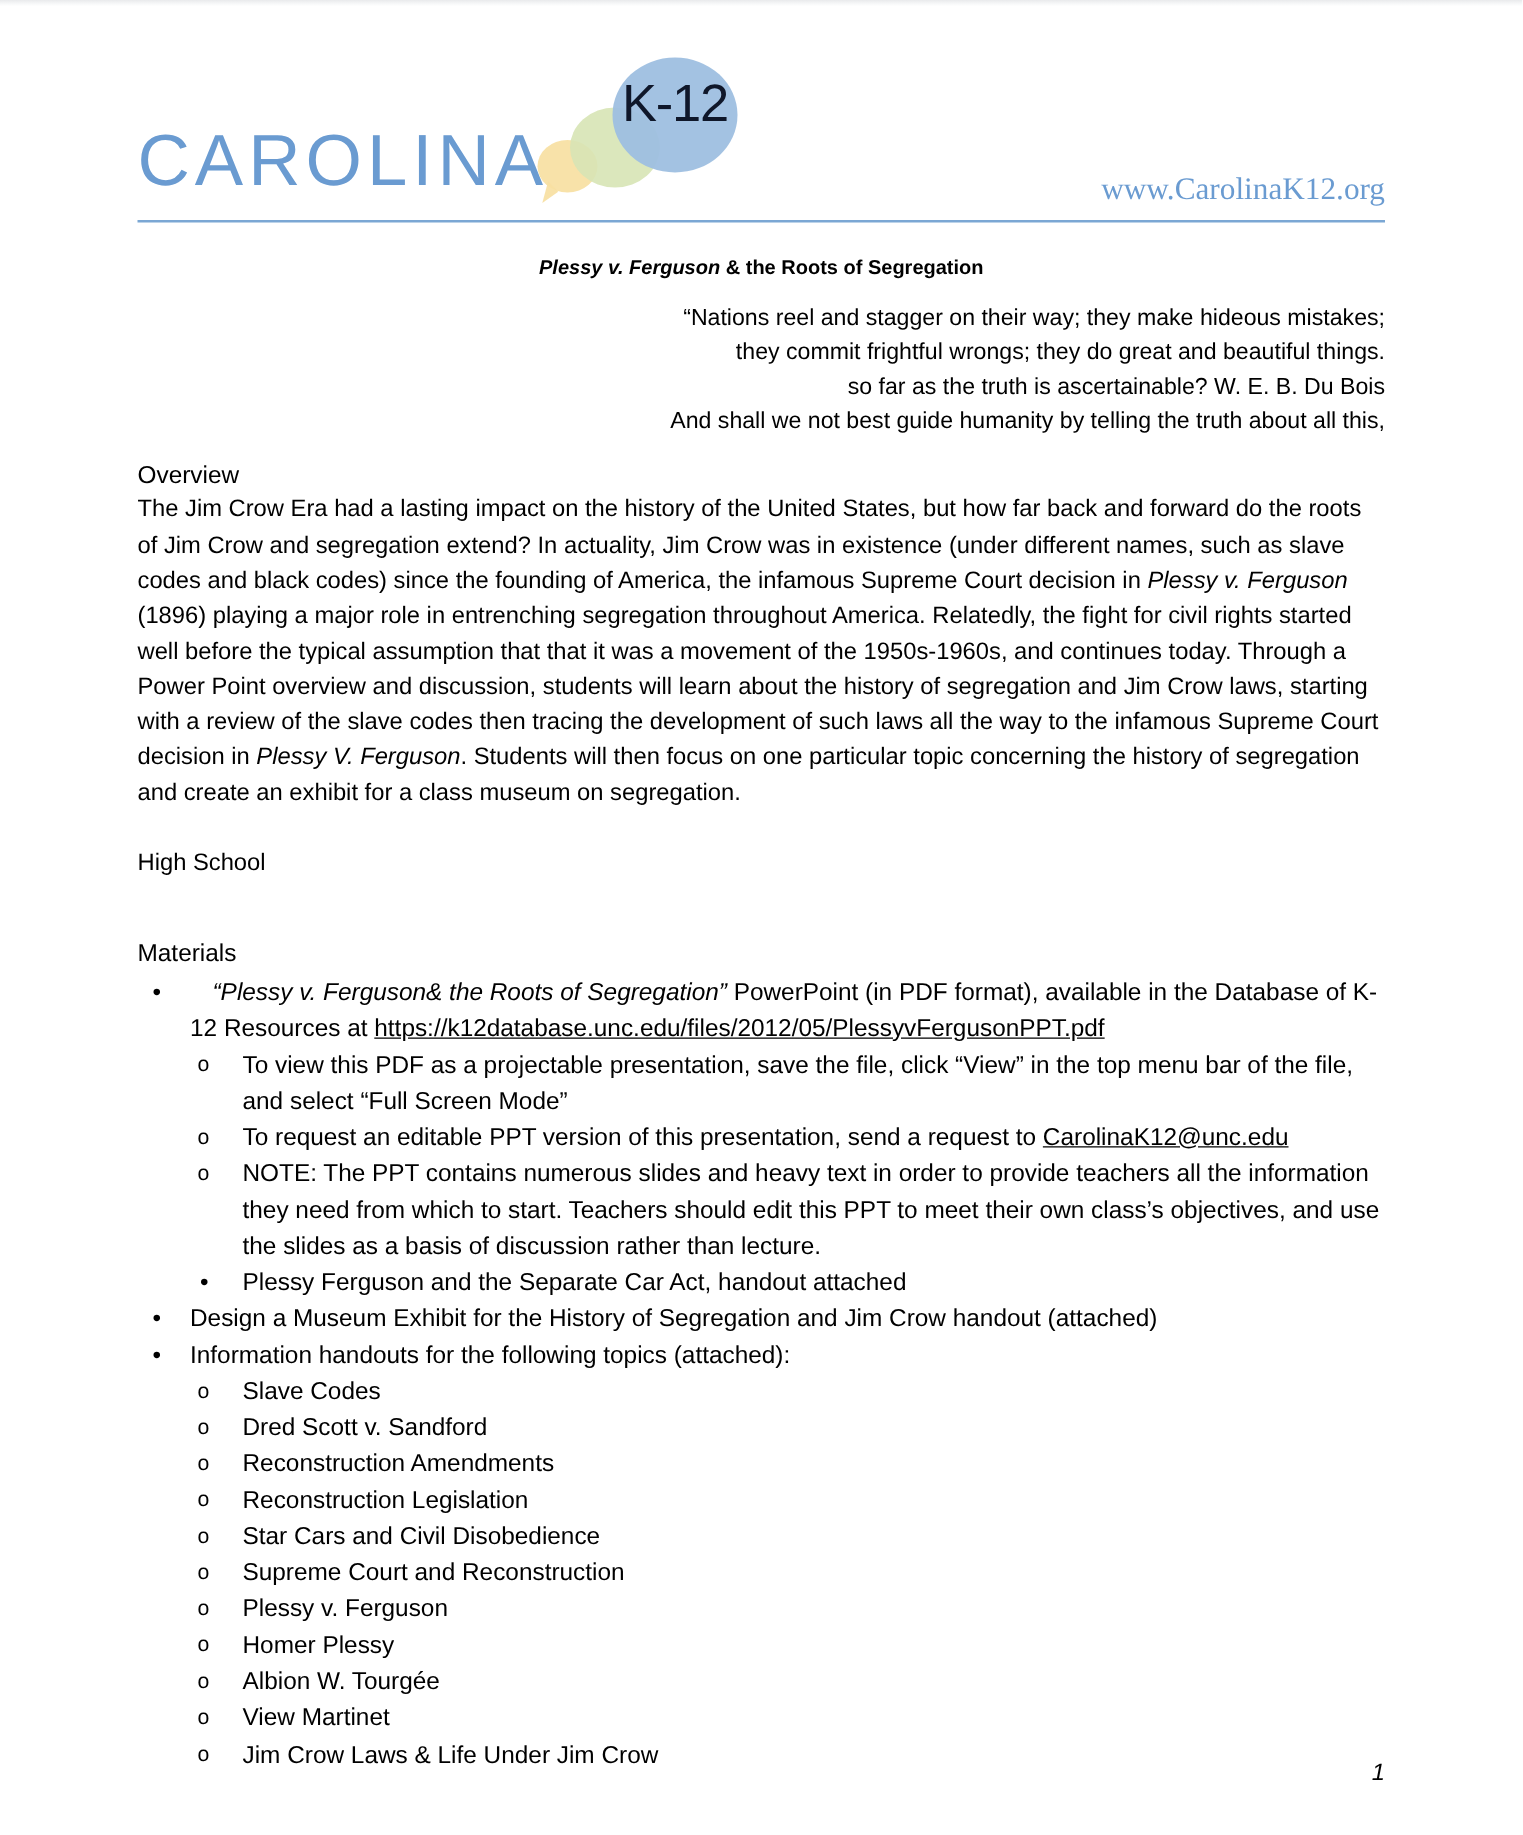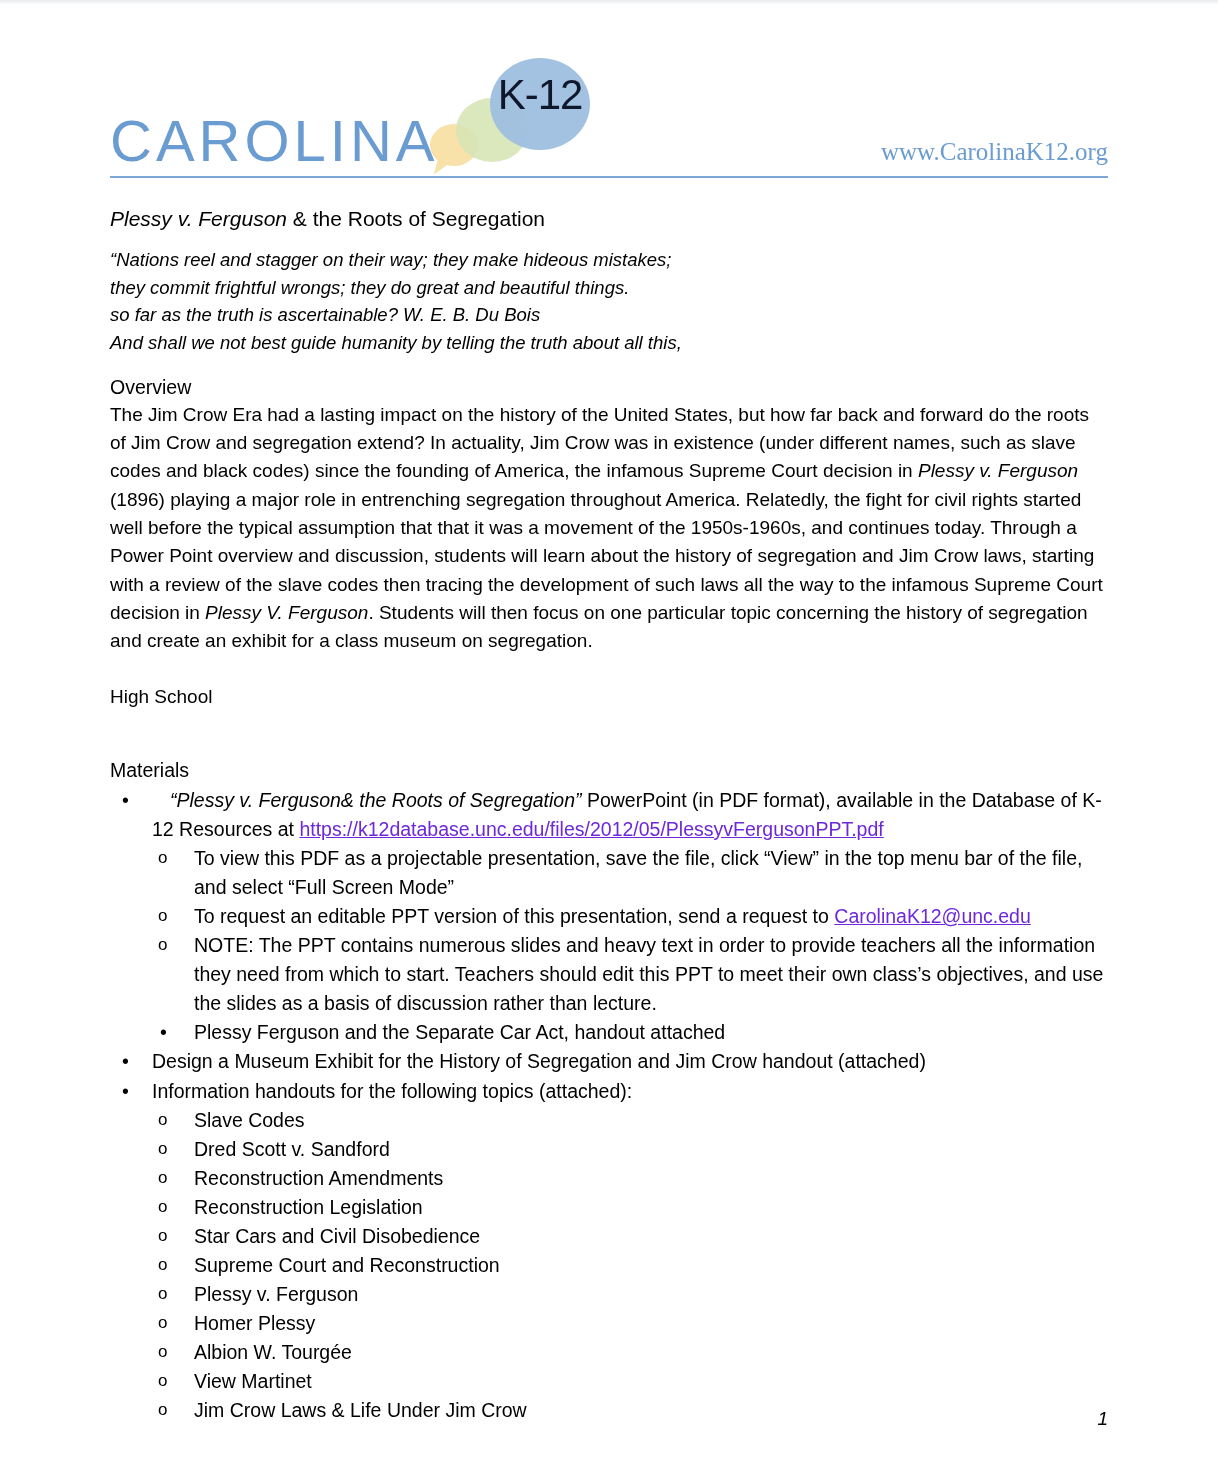--- a/index.html
+++ b/index.html
@@ -35,21 +35,21 @@
   }
 
   
   .header {
     position: relative;
     height: 185px;
   }
   .logo-block {
     position: absolute;
     left: 0;
-    top: 52px;
+    top: 40px;
     width: 480px;
     height: 130px;
   }
   .wordmark {
     position: absolute;
     left: 0;
     top: 60px;
     font-family: "Liberation Sans", sans-serif;
     font-size: 58px;
     font-weight: 300;
@@ -121,32 +121,31 @@
   .header-rule {
     position: absolute;
     left: 0; right: 0;
     top: 176px;
     height: 2px;
     background: #7ba7d4;
   }
 
   
   .doc-title {
-    text-align: left;
-    font-size: 21px;
-    font-weight: normal;
+    text-align: center;
+    font-size: 16px;
+    font-weight: bold;
     margin: 20px 0 0 0;
     line-height: 1.3;
   }
   .doc-title .ital { font-style: italic; }
 
   .quote {
-    text-align: left;
+    text-align: right;
     font-size: 18.5px;
-    font-style: italic;
     line-height: 1.49;
     margin: 14px 0 0 0;
   }
   .quote-line { display: block; }
 
   
   .section-heading {
     font-size: 19.5px;
     font-weight: normal;
     margin: 16px 0 0 0;
@@ -203,21 +202,21 @@
   ul.lvl2 > li > .bullet-disc {
     position: absolute;
     left: 8px;
     top: 0;
     font-size: 19.5px;
     line-height: 1.49;
   }
   .li-text .ital { font-style: italic; margin-left: 18px; }
 
   a.doclink {
-    color: #6d28d9;
+    color: #000000;
     word-break: break-all;
   }
 
   
   .page-number {
     position: absolute;
     right: 110px;
     bottom: 38px;
     font-size: 19px;
     font-style: italic;

